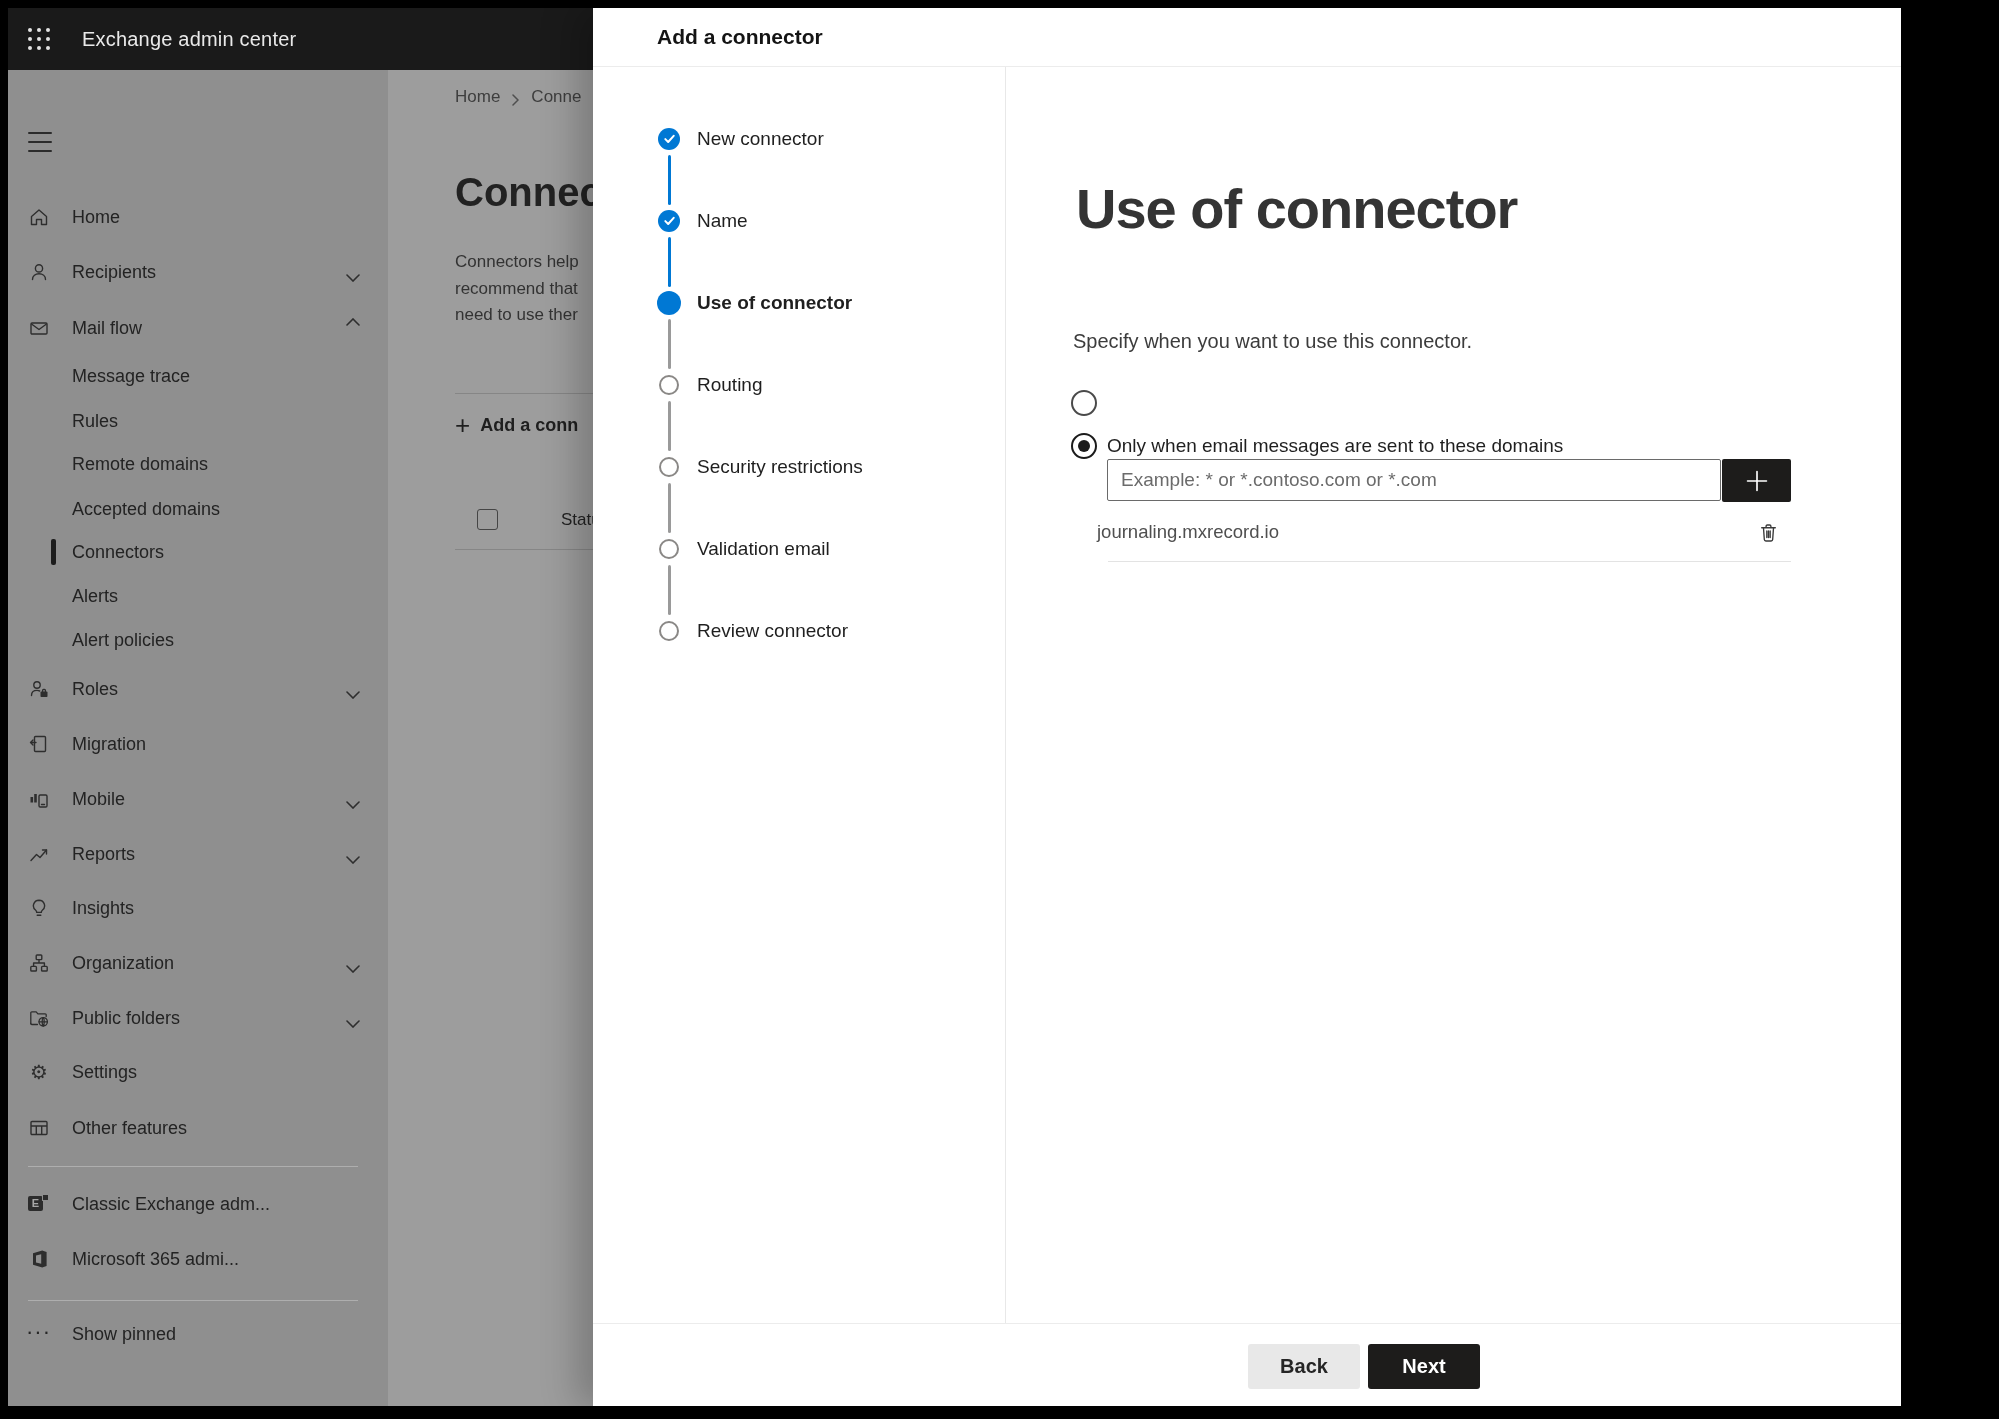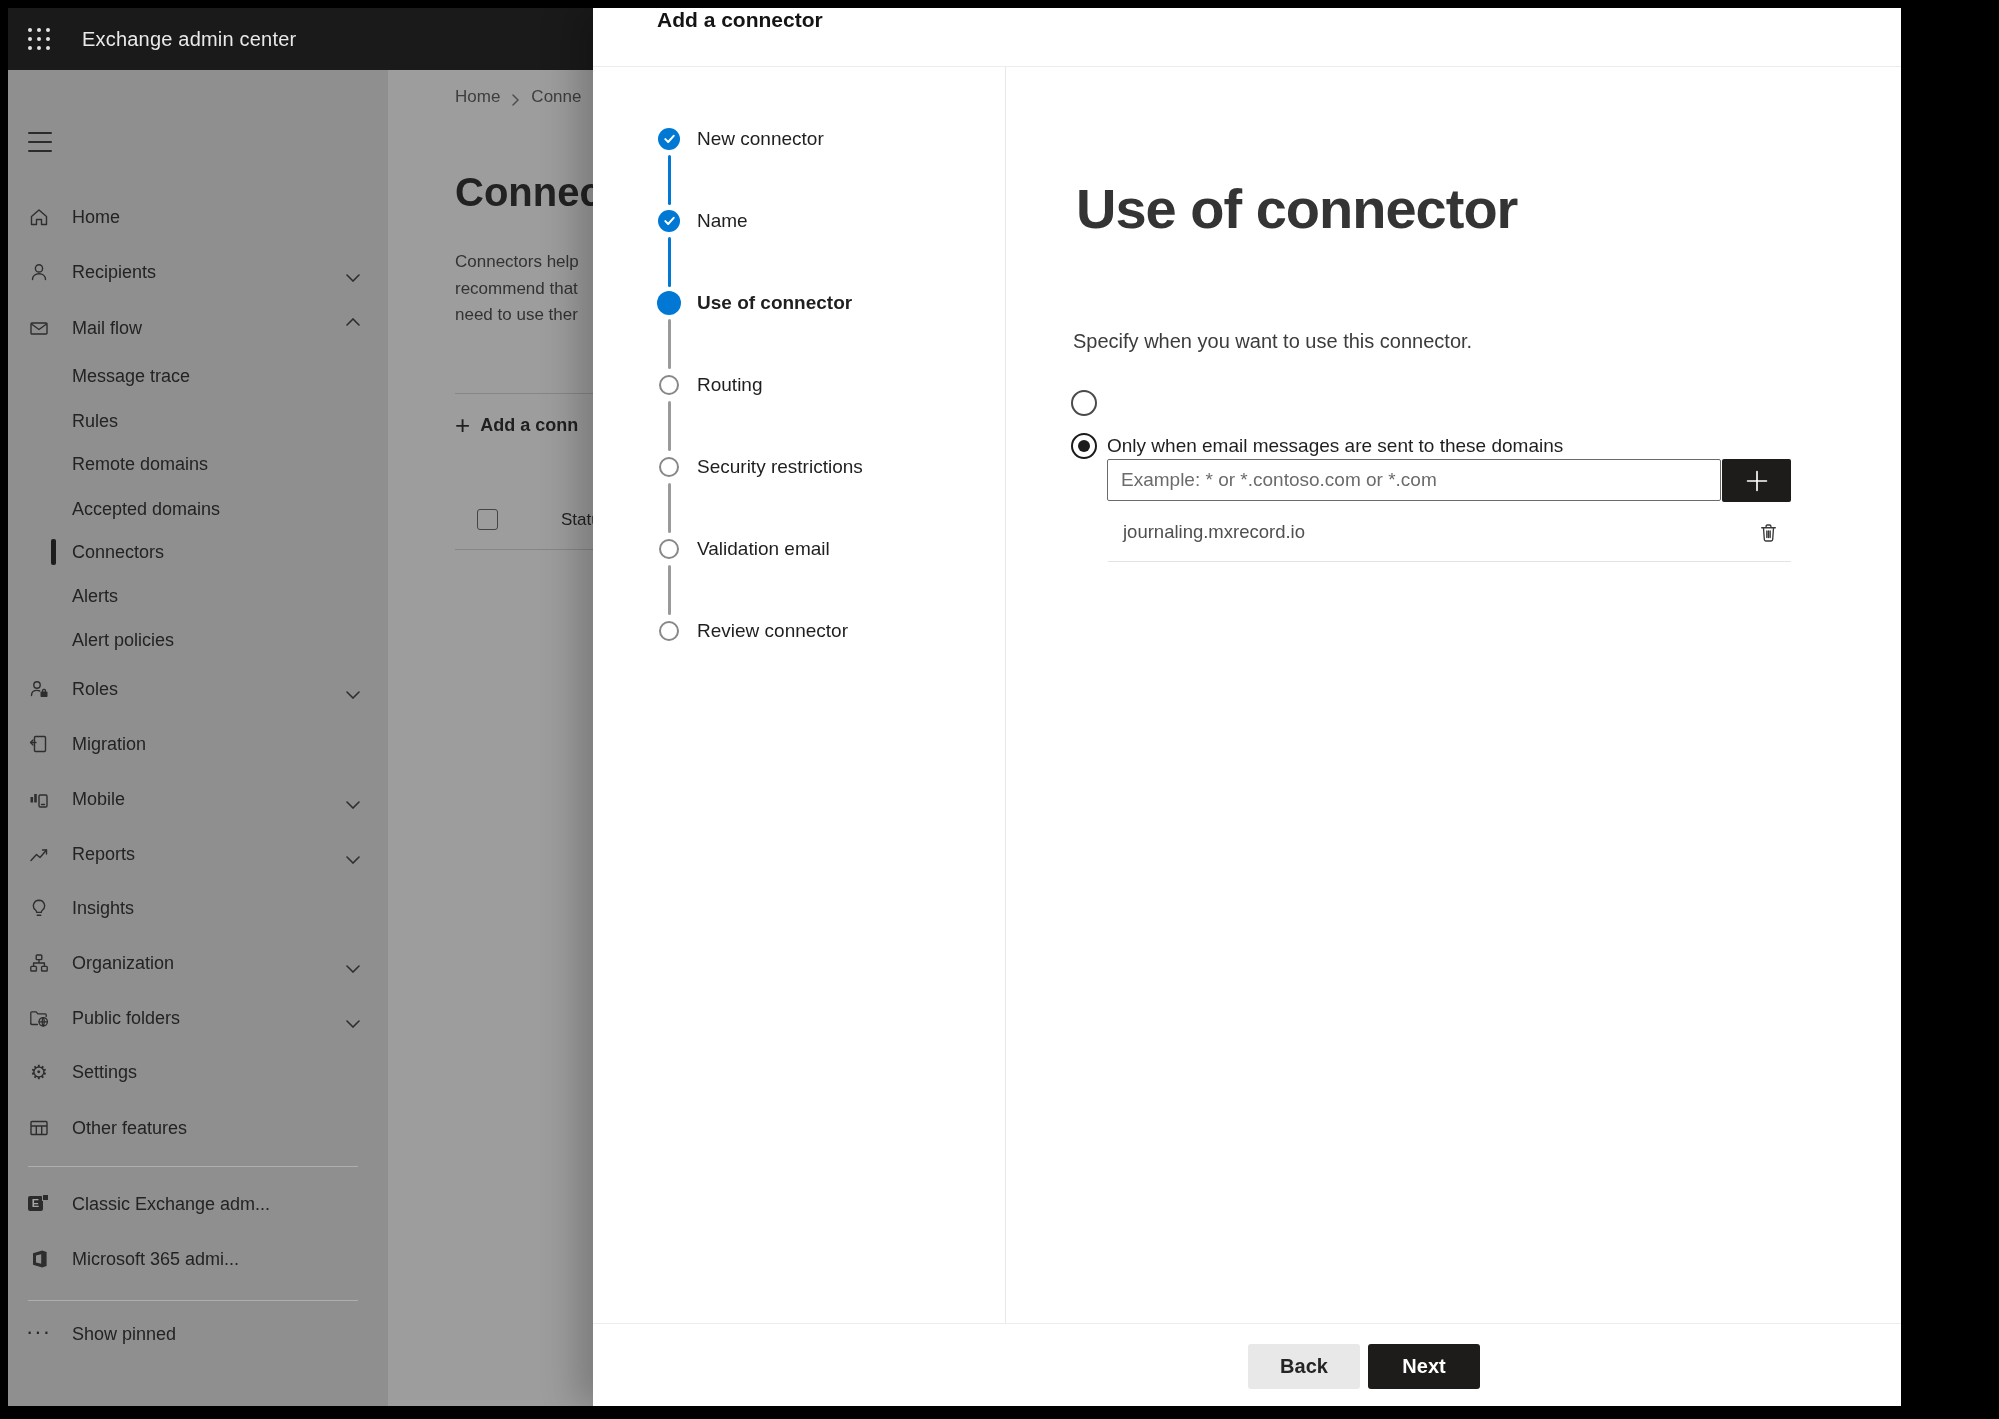--- a/index.html
+++ b/index.html
@@ -33,21 +33,21 @@
   .page-heading{position:absolute;left:67px;top:100px;font-size:40px;font-weight:700;color:#222;white-space:nowrap;}
   .page-desc{position:absolute;left:67px;top:179px;font-size:17px;line-height:26.5px;color:#333;white-space:nowrap;}
   .hdiv{position:absolute;left:67px;right:0;height:1px;background:rgba(0,0,0,.14);}
   .add-row{position:absolute;left:67px;top:337px;height:36px;display:flex;align-items:center;gap:10px;cursor:pointer;}
   .add-plus{font-size:26px;font-weight:300;color:#1f1f1f;line-height:26px;}
   .add-label{font-size:18px;font-weight:600;color:#1f1f1f;white-space:nowrap;}
   .chk{position:absolute;left:89px;top:439px;width:21px;height:21px;border:1.7px solid #454545;border-radius:3px;background:transparent;cursor:pointer;}
   .status-h{position:absolute;left:149px;top:440px;font-size:17px;color:#222;margin-left:24px;}
   
   .modal{position:absolute;left:593px;top:8px;width:1395px;height:1398px;background:#fff;z-index:10;box-shadow:-16px 0 34px rgba(0,0,0,.22);}
-  .modal-header{position:absolute;left:0;top:0;width:100%;height:58px;display:flex;}
+  .modal-header{position:absolute;left:0;top:0;width:100%;height:58px;display:flex;align-items:center;}
   .modal-title{margin-left:64px;font-size:21px;font-weight:700;color:#141414;}
   .modal-close{position:absolute;left:1343px;top:7px;width:44px;height:44px;display:flex;align-items:center;justify-content:center;color:#3c3c3c;cursor:pointer;background:none;border:none;padding:0;}
   .header-div{position:absolute;left:0;top:58px;width:100%;height:1px;background:#ececec;}
   .vdiv{position:absolute;left:412px;top:59px;width:1px;height:1256px;background:#e8e8e8;}
   
   .step-circle{position:absolute;border-radius:50%;}
   .step-circle.done{left:65px;width:22px;height:22px;background:var(--accent,#0078d4);display:flex;align-items:center;justify-content:center;}
   .step-circle.current{left:64px;width:24px;height:24px;background:var(--accent,#0078d4);}
   .step-circle.todo{left:66px;width:20px;height:20px;background:#fff;border:2px solid #8a8886;}
   .seg{position:absolute;left:74.5px;width:3px;height:50px;border-radius:1.5px;}
@@ -59,21 +59,21 @@
   .pane-h1{position:absolute;left:483px;top:168px;font-size:56px;line-height:66px;font-weight:700;letter-spacing:-1px;color:#343434;white-space:nowrap;}
   .pane-instruction{position:absolute;left:480px;top:322px;font-size:20px;color:#3c3c3c;white-space:nowrap;}
   .radio-row{position:absolute;left:478px;display:flex;align-items:center;gap:10px;cursor:pointer;}
   .radio{width:26px;height:26px;border-radius:50%;border:2px solid #4a4a4a;background:#fff;flex:0 0 auto;display:flex;align-items:center;justify-content:center;}
   .radio.sel{border-color:#1b1b1b;}
   .radio.sel i{width:12px;height:12px;border-radius:50%;background:#1b1b1b;}
   .radio-label{font-size:19px;color:#1f1f1f;white-space:nowrap;}
   .dom-input{position:absolute;left:514px;top:451px;width:614px;height:42px;border:1px solid #6a6a6a;border-radius:2px;background:#fff;padding:0 13px;font-size:19px;color:#222;font-family:"Liberation Sans",sans-serif;outline:none;}
   .dom-input::placeholder{color:#6b6b6b;opacity:1;}
   .plus-btn{position:absolute;left:1129px;top:451px;width:69px;height:43px;background:var(--dark-button-bg,#1d1c1b);border:none;border-radius:2px;color:#fff;cursor:pointer;display:flex;align-items:center;justify-content:center;}
-  .domain-text{position:absolute;left:530px;top:512px;height:24px;line-height:24px;font-size:18.5px;color:#4f4f4f;white-space:nowrap;}
+  .domain-text{position:absolute;left:504px;top:512px;height:24px;line-height:24px;font-size:18.5px;color:#4f4f4f;white-space:nowrap;}
   .trash-btn{position:absolute;left:1160px;top:509px;width:30px;height:30px;display:flex;align-items:center;justify-content:center;color:#3a3a3a;background:none;border:none;padding:0;cursor:pointer;}
   .domain-div{position:absolute;left:515px;top:553px;width:683px;height:1px;background:#e3e3e3;}
   
   .footer-div{position:absolute;left:0;top:1315px;width:100%;height:1px;background:#ececec;}
   .btn{position:absolute;top:1336px;width:112px;height:45px;border:none;border-radius:3px;font-size:20px;font-weight:600;font-family:"Liberation Sans",sans-serif;cursor:pointer;display:flex;align-items:center;justify-content:center;}
   .btn.back{left:655px;background:#e8e8e8;color:#252525;}
   .btn.next{left:775px;background:var(--dark-button-bg,#1d1c1b);color:#fff;}
 </style>
 </head>
 <body>

